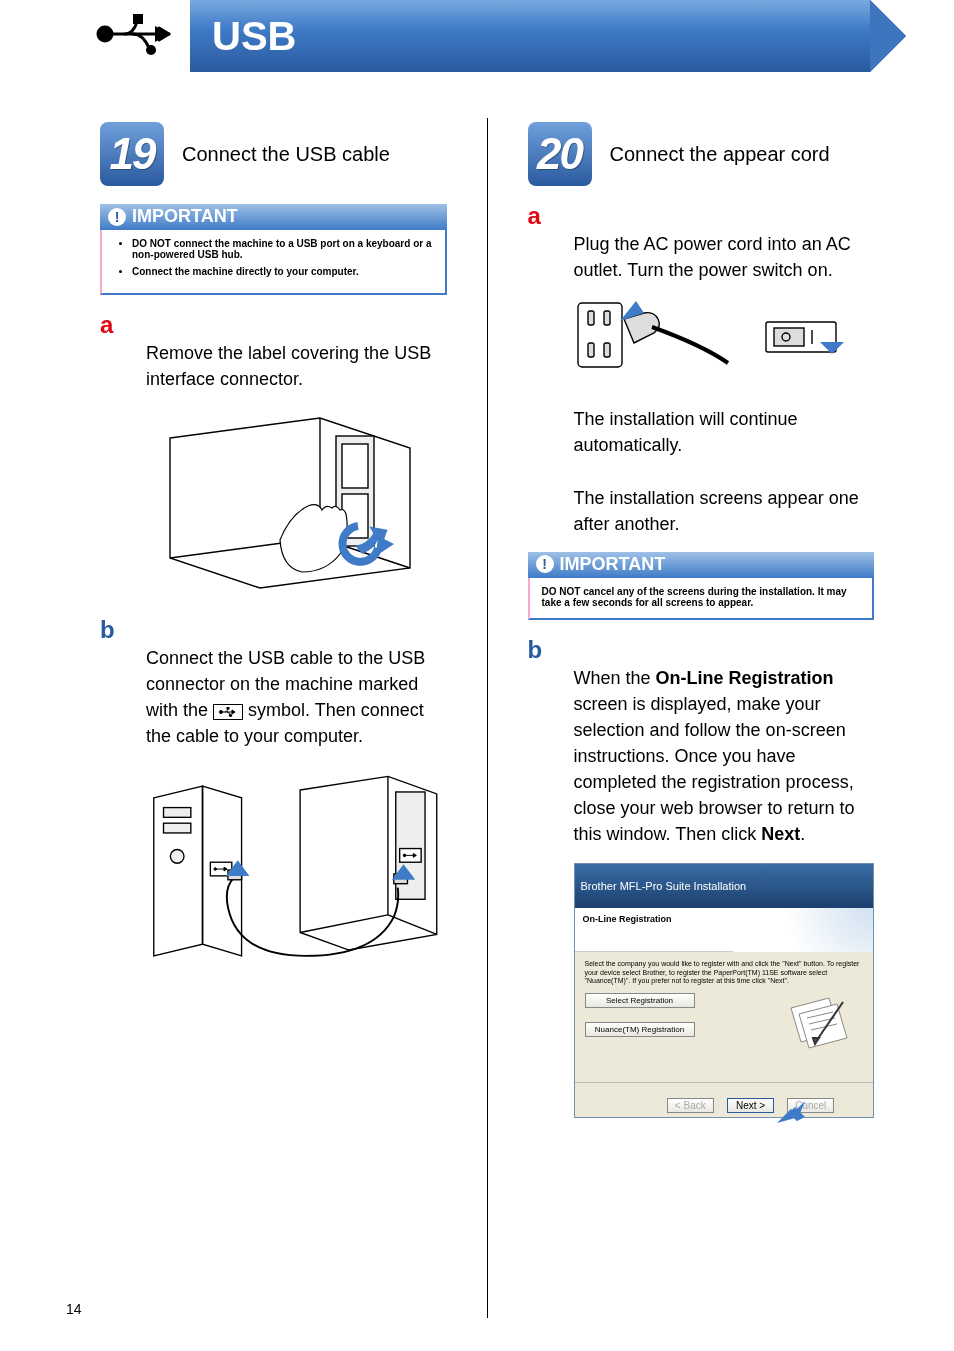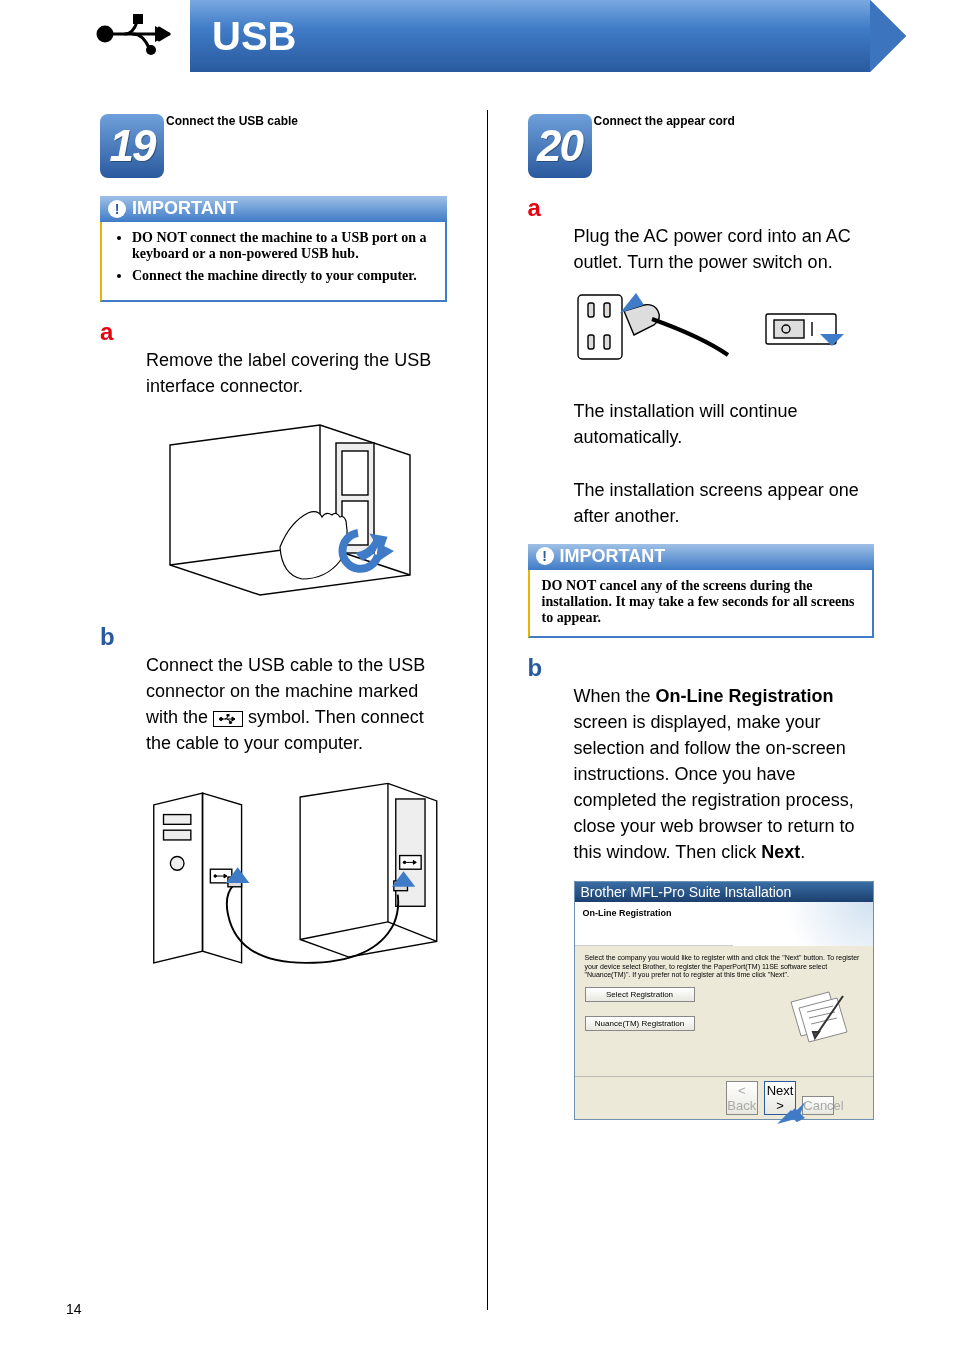--- a/index.html
+++ b/index.html
@@ -17,21 +17,21 @@
     background:#fff;
     width:954px;
     height:1351px;
     position:relative;
     padding:0;
   }
   
   .header{
     position:relative;
     height:90px;
-    margin-bottom:20px;
+    margin-bottom:28px;
   }
   .usb-icon-wrap{
     position:absolute;
     left:95px;
     top:10px;
     display:flex;
     align-items:center;
     gap:8px;
   }
   .usb-icon-wrap svg{display:block;}
@@ -91,41 +91,42 @@
   }
   .col{flex:1;min-width:0;}
   .divider{
     width:1px;
     background:#000;
     min-height:1200px;
   }
   
   .step-head{
     display:flex;
-    gap:2px;
+    align-items:center;
+    gap:18px;
     margin-bottom:18px;
     margin-top:4px;
   }
   .step-num{
     width:64px;height:64px;
     background:linear-gradient(to bottom,#6fa0db,#2a5a9e);
     border-radius:8px;
     color:#fff;
     font-size:44px;
     font-weight:700;
     display:flex;
     align-items:center;
     justify-content:center;
     font-style:italic;
     letter-spacing:-2px;
     text-shadow:1px 1px 0 rgba(0,0,0,.3);
   }
   .step-title{
-    font-weight:700;
-    font-size:12px;
+    font-weight:400;
+    font-size:20px;
   }
   
   .important{
     margin:8px 0 18px 0;
   }
   .important-head{
     background:linear-gradient(to bottom,#9fc0e6,#3f7bc7);
     color:#fff;
     font-weight:700;
     font-size:18px;
@@ -138,27 +139,26 @@
     display:inline-flex;
     width:18px;height:18px;
     border-radius:50%;
     background:#fff;
     color:#2a5a9e;
     align-items:center;justify-content:center;
     font-size:14px;
     font-weight:900;
   }
   .important-body{
-    border-left:2px solid #eab308;
+    border-left:2px solid #f9a8d4;
     border-right:2px solid #3f7bc7;
     border-bottom:2px solid #3f7bc7;
     padding:8px 12px 10px 12px;
-    font-size:14px;
+    font-size:10px;
     font-weight:700;
-    font-family:Liberation Serif, serif;
   }
   .important-body ul{margin:0;padding-left:18px;}
   .important-body li{margin-bottom:6px;}
   
   .substep{
     display:flex;
     gap:20px;
     margin-bottom:16px;
     align-items:flex-start;
   }
@@ -200,22 +200,22 @@
   .dialog{
     margin:6px 0 12px 46px;
     width:300px;
     font-size:8px;
     border:1px solid #7090b0;
     background:#ece9d8;
   }
   .dlg-title{
     background:linear-gradient(to bottom,#3a6ea5,#1b3f6e);
     color:#fff;
-    padding:2px 6px;
-    font-size:14px;
+    padding:16px 6px;
+    font-size:11px;
   }
   .dlg-sub{
     background:#fff;
     padding:6px 8px 4px 8px;
     font-weight:700;
     font-size:9px;
     border-bottom:1px solid #ccc;
     position:relative;
     height:44px;
   }
@@ -247,24 +247,24 @@
   .dlg-foot{
     border-top:1px solid #bbb;
     padding:4px 8px;
     text-align:right;
   }
   .dlg-foot .fb{
     display:inline-block;
     border:1px solid #888;
     background:linear-gradient(to bottom,#fff,#e8e8e0);
     padding:1px 0;
-    width:32px;
+    width:47px;
     text-align:center;
-    font-size:13px;
-    margin-left:4px;
+    font-size:10px;
+    margin-left:11px;
   }
   .dlg-foot .fb.disabled{color:#aaa;}
   .dlg-foot .fb.primary{border:1px solid #2a5a9e;}
   .page-num{
     position:absolute;
     left:66px;
     bottom:34px;
     font-size:14px;
   }
 </style>

